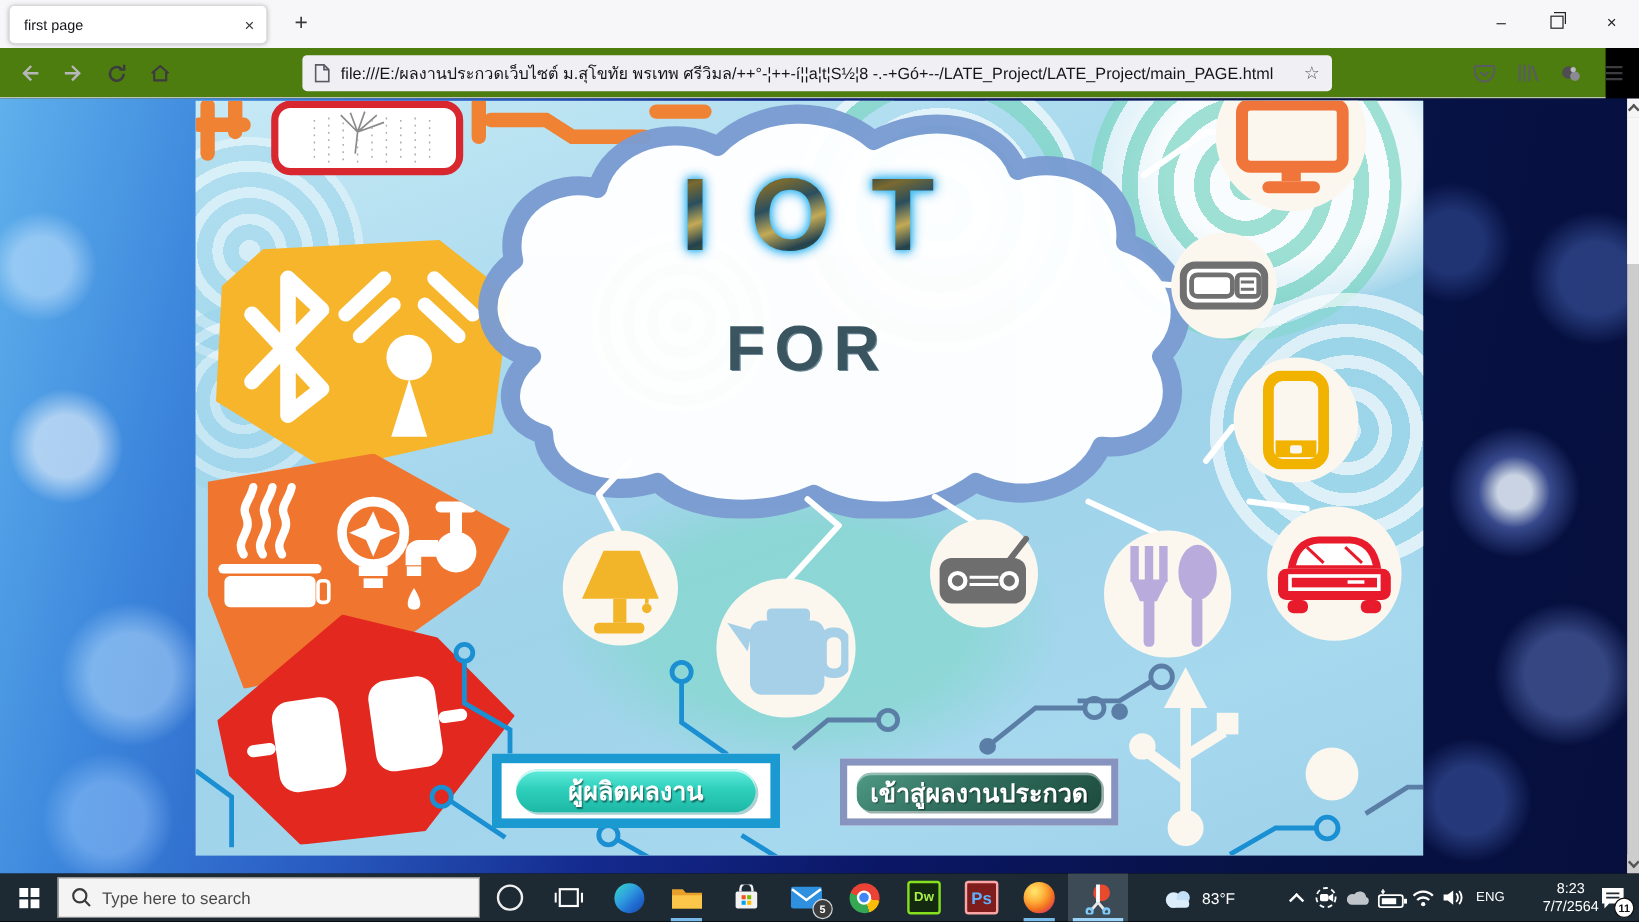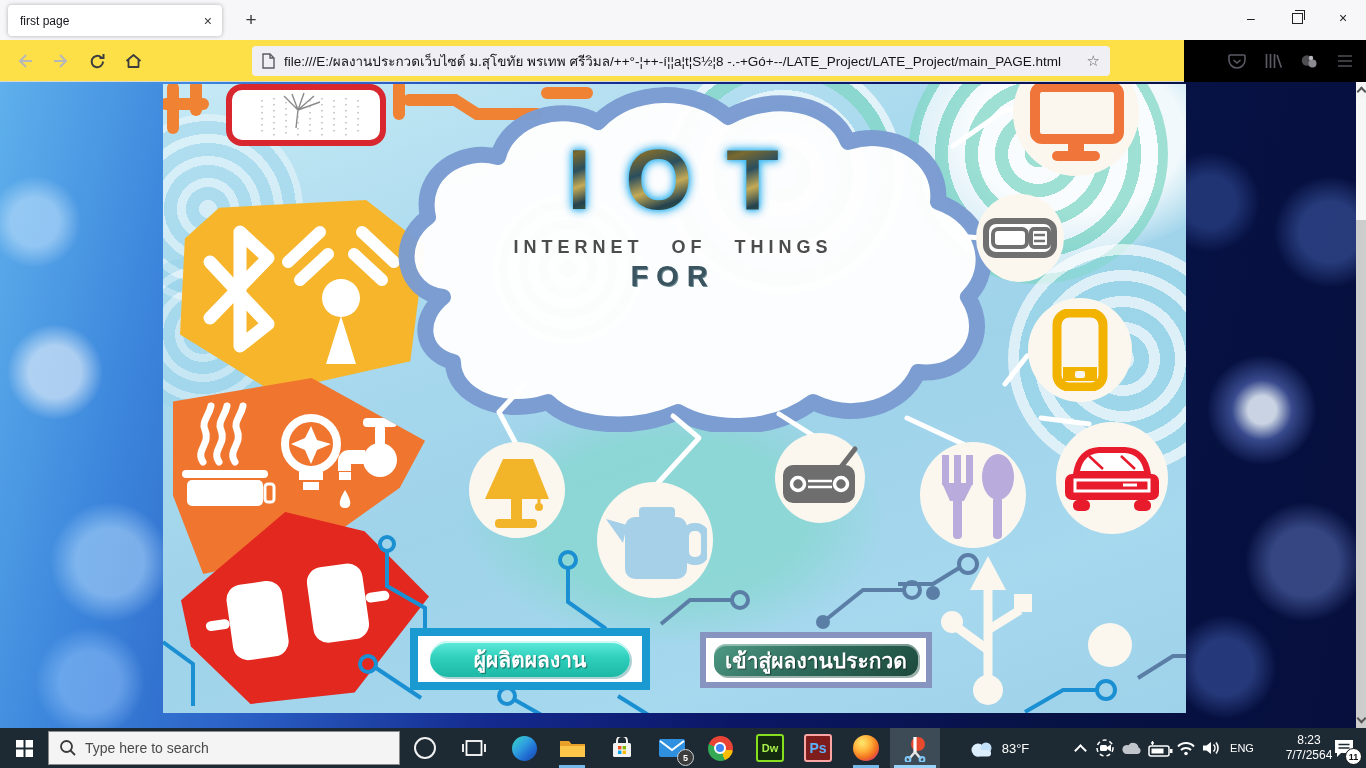--- a/index.html
+++ b/index.html
@@ -10,21 +10,21 @@
   .tab{position:absolute;left:8px;top:5px;width:214px;height:31px;background:#fff;border-radius:4px;
        box-shadow:0 0 4px rgba(0,0,0,.3);display:flex;align-items:center;}
   .tab-title{margin-left:12px;font-size:12px;color:#15141a;flex:1;white-space:nowrap;overflow:hidden;}
   .tab-close{margin-right:10px;font-size:14px;color:#3a3a3a;cursor:default;}
   .newtab{position:absolute;left:237px;top:7px;font-size:19px;color:#3a3a3a;width:28px;height:26px;
           display:flex;align-items:center;justify-content:center;border-radius:4px;}
   .wincontrols{position:absolute;right:0;top:0;display:flex;}
   .winbtn{width:46px;height:36px;display:flex;align-items:center;justify-content:center;font-size:14px;color:#222;}
   .restore-box{width:9px;height:9px;border:1.2px solid #222;position:relative;background:#f7f7f9;}
   .restore-box:before{content:"";position:absolute;left:2px;top:-4px;width:9px;height:9px;border:1.2px solid #222;border-bottom:none;border-left:none;}
-  .navbar{position:absolute;top:40px;left:0;width:1184px;height:42px;background:#fde047;border-bottom:1px solid #d8d8dc;box-sizing:border-box;}
+  .navbar{position:absolute;top:40px;left:0;width:1338px;height:42px;background:#4d7c0f;border-bottom:1px solid #d8d8dc;box-sizing:border-box;}
   .navbtn{position:absolute;top:6px;width:30px;height:30px;display:flex;align-items:center;justify-content:center;border-radius:4px;}
   .urlbar{position:absolute;left:252px;top:6px;width:858px;height:30px;background:#f0f0f4;border-radius:4px;
           display:flex;align-items:center;box-sizing:border-box;padding:0 10px;}
   .url-text{flex:1;font-size:13.5px;color:#15141a;white-space:nowrap;overflow:hidden;margin-left:9px;}
   .star{font-size:15px;color:#5b5b66;margin-left:6px;}
   
   .viewport{position:absolute;top:82px;left:0;width:1366px;height:646px;overflow:hidden;
     background:
       radial-gradient(circle at 55px 290px, rgba(255,255,255,.55) 0 26px, transparent 48px),
       radial-gradient(circle at 110px 480px, rgba(190,225,255,.5) 0 34px, transparent 60px),
@@ -46,21 +46,21 @@
   .redbox{position:absolute;left:63px;top:0;width:160px;height:62px;background:#fff;border:6px solid #d8272e;
           border-radius:16px;box-sizing:border-box;overflow:hidden;}
   .cloud-svg{position:absolute;left:170px;top:-2px;}
   .iot-row{position:absolute;left:335px;top:52px;width:350px;display:flex;justify-content:center;gap:34px;}
   .iot-letter{font-weight:bold;font-size:86px;line-height:1;
     background:linear-gradient(160deg,#1e3a46 5%,#7a6a30 22%,#2a4e5e 40%,#c4aa55 58%,#24424e 76%,#4a6a2a 95%);
     -webkit-background-clip:text;background-clip:text;color:transparent;
     filter:drop-shadow(0 0 5px rgba(60,200,255,.95)) drop-shadow(0 0 2px rgba(30,150,220,.9));}
   .iot-sub{position:absolute;left:340px;top:153px;width:340px;text-align:center;font-size:18px;font-weight:bold;
     color:#4c4c4c;letter-spacing:5px;word-spacing:18px;text-shadow:1px 1px 0 rgba(255,255,255,.6);}
-  .iot-for{position:absolute;left:400px;top:176px;width:220px;text-align:center;font-size:29px;font-weight:bold;
+  .iot-for{position:absolute;left:400px;top:176px;width:220px;text-align:center;font-size:53px;font-weight:bold;
     color:#3a5560;letter-spacing:8px;text-shadow:1px 1px 0 #6c8a96;}
   .iot-smart{position:absolute;left:255px;top:234px;width:510px;text-align:center;font-size:46px;font-weight:bold;
     color:#3a5560;letter-spacing:4px;text-shadow:1px 1px 0 #6c8a96;}
   .overlay-svg{position:absolute;left:0;top:0;}
   
   .pbtn{position:absolute;box-sizing:border-box;background:#fff;display:flex;align-items:center;justify-content:center;cursor:pointer;}
   .pbtn1{left:247px;top:544px;width:240px;height:62px;border:8px solid #1b9ad2;}
   .pbtn1 .pill{width:200px;height:36px;border-radius:18px;background:linear-gradient(180deg,#63ecdc 0%,#2fd0bd 45%,#1db8a6 100%);
     box-shadow:inset 0 2px 0 rgba(255,255,255,.7), 2px 2px 0 rgba(20,120,130,.35);}
   .pbtn2{left:537px;top:548px;width:232px;height:56px;border:6px solid #8894c0;}
@@ -262,21 +262,20 @@
 
     <svg class="cloud-svg" width="690" height="350" viewBox="0 0 690 350">
       <path d="M110 215 C70 210 60 160 95 135 C85 90 130 65 165 75 C175 35 230 20 265 40 C300 5 360 5 395 35 C440 10 500 20 515 60 C560 45 610 75 605 120 C650 135 665 185 635 215 C660 255 630 295 585 290 C570 325 520 340 480 320 C440 350 380 350 345 330 C300 350 240 345 215 320 C170 335 120 315 120 280 C85 270 85 235 110 215 Z" fill="#ffffff" stroke="#7b9cd2" stroke-width="16" stroke-linejoin="round" opacity="0.97"></path>
     </svg>
 
     <div class="iot-row">
       <span class="iot-letter">I</span>
       <span class="iot-letter">O</span>
       <span class="iot-letter">T</span>
     </div>
-    <div class="iot-sub">INTERNET OF THINGS</div>
     <div class="iot-for">FOR</div>
 
     <svg class="overlay-svg" width="1023" height="629">
       <g stroke="#ffffff" stroke-width="5" fill="none" stroke-linecap="round" stroke-linejoin="round">
         <path d="M790 62 L842 26 L872 26"></path>
         <path d="M793 152 L818 154"></path>
         <path d="M842 300 L864 272 L876 270"></path>
         <path d="M362 300 L336 328 L352 358"></path>
         <path d="M510 332 L536 354 L494 400"></path>
         <path d="M616 330 L654 354"></path>

